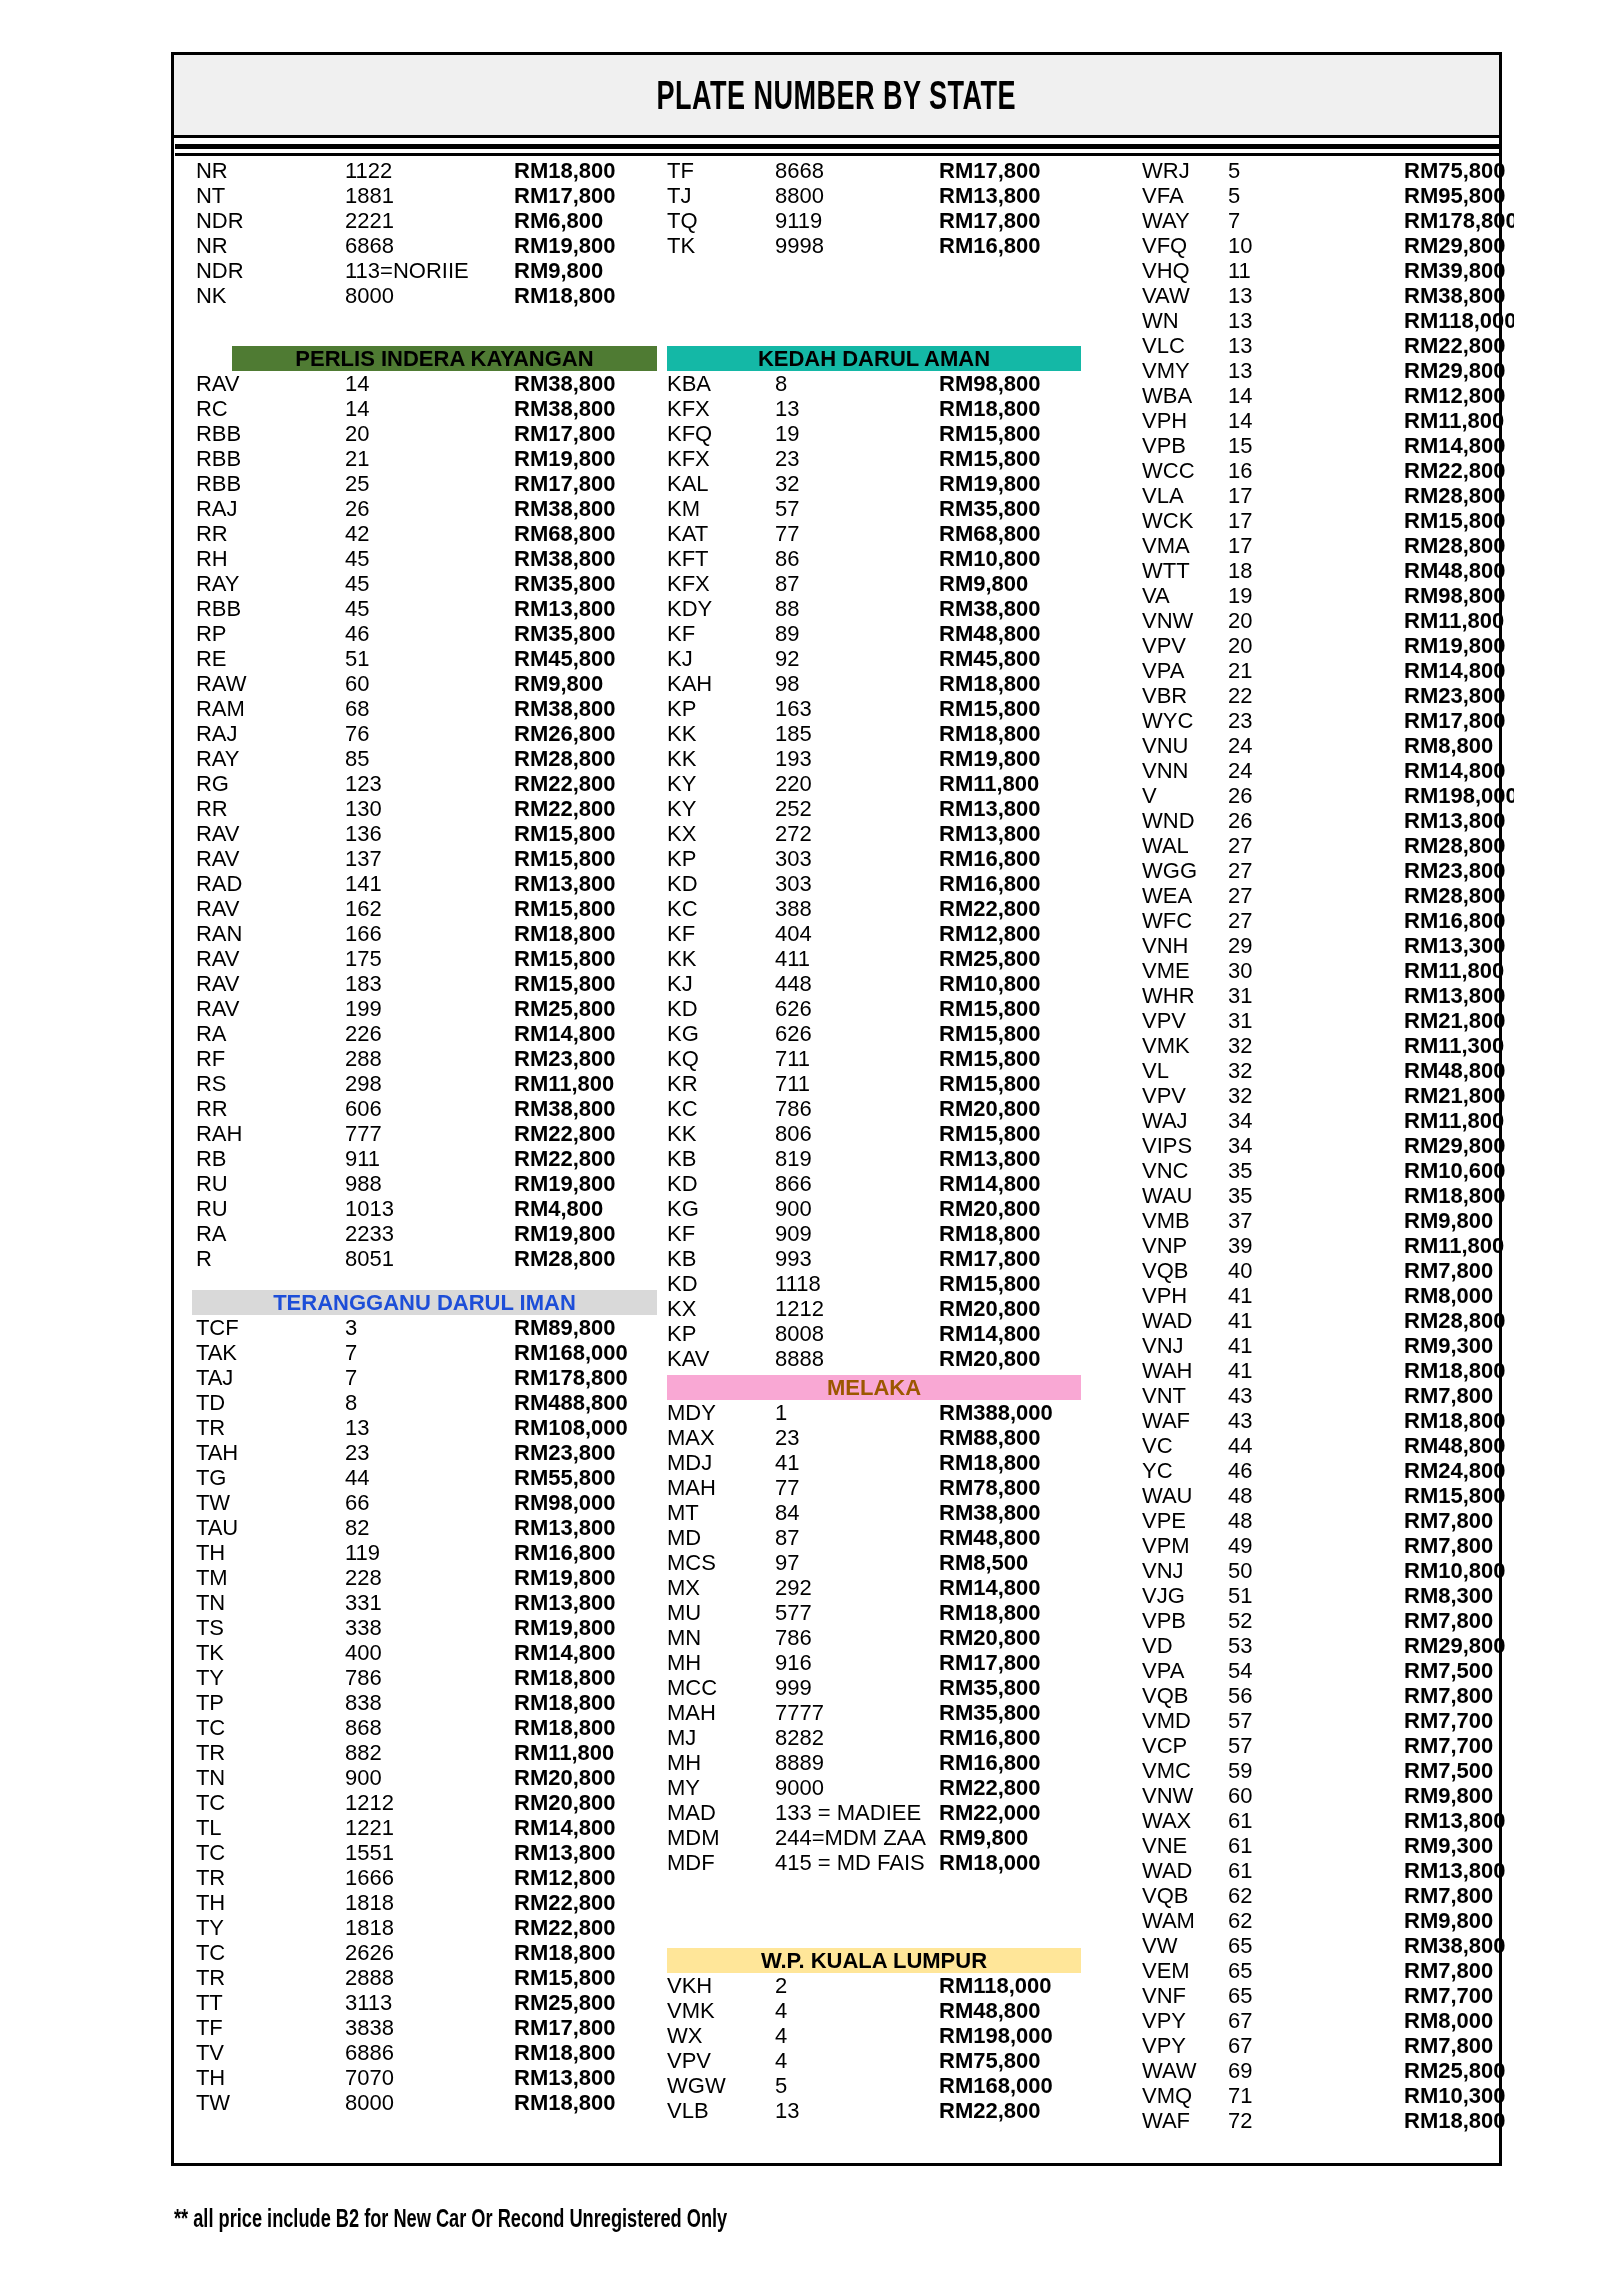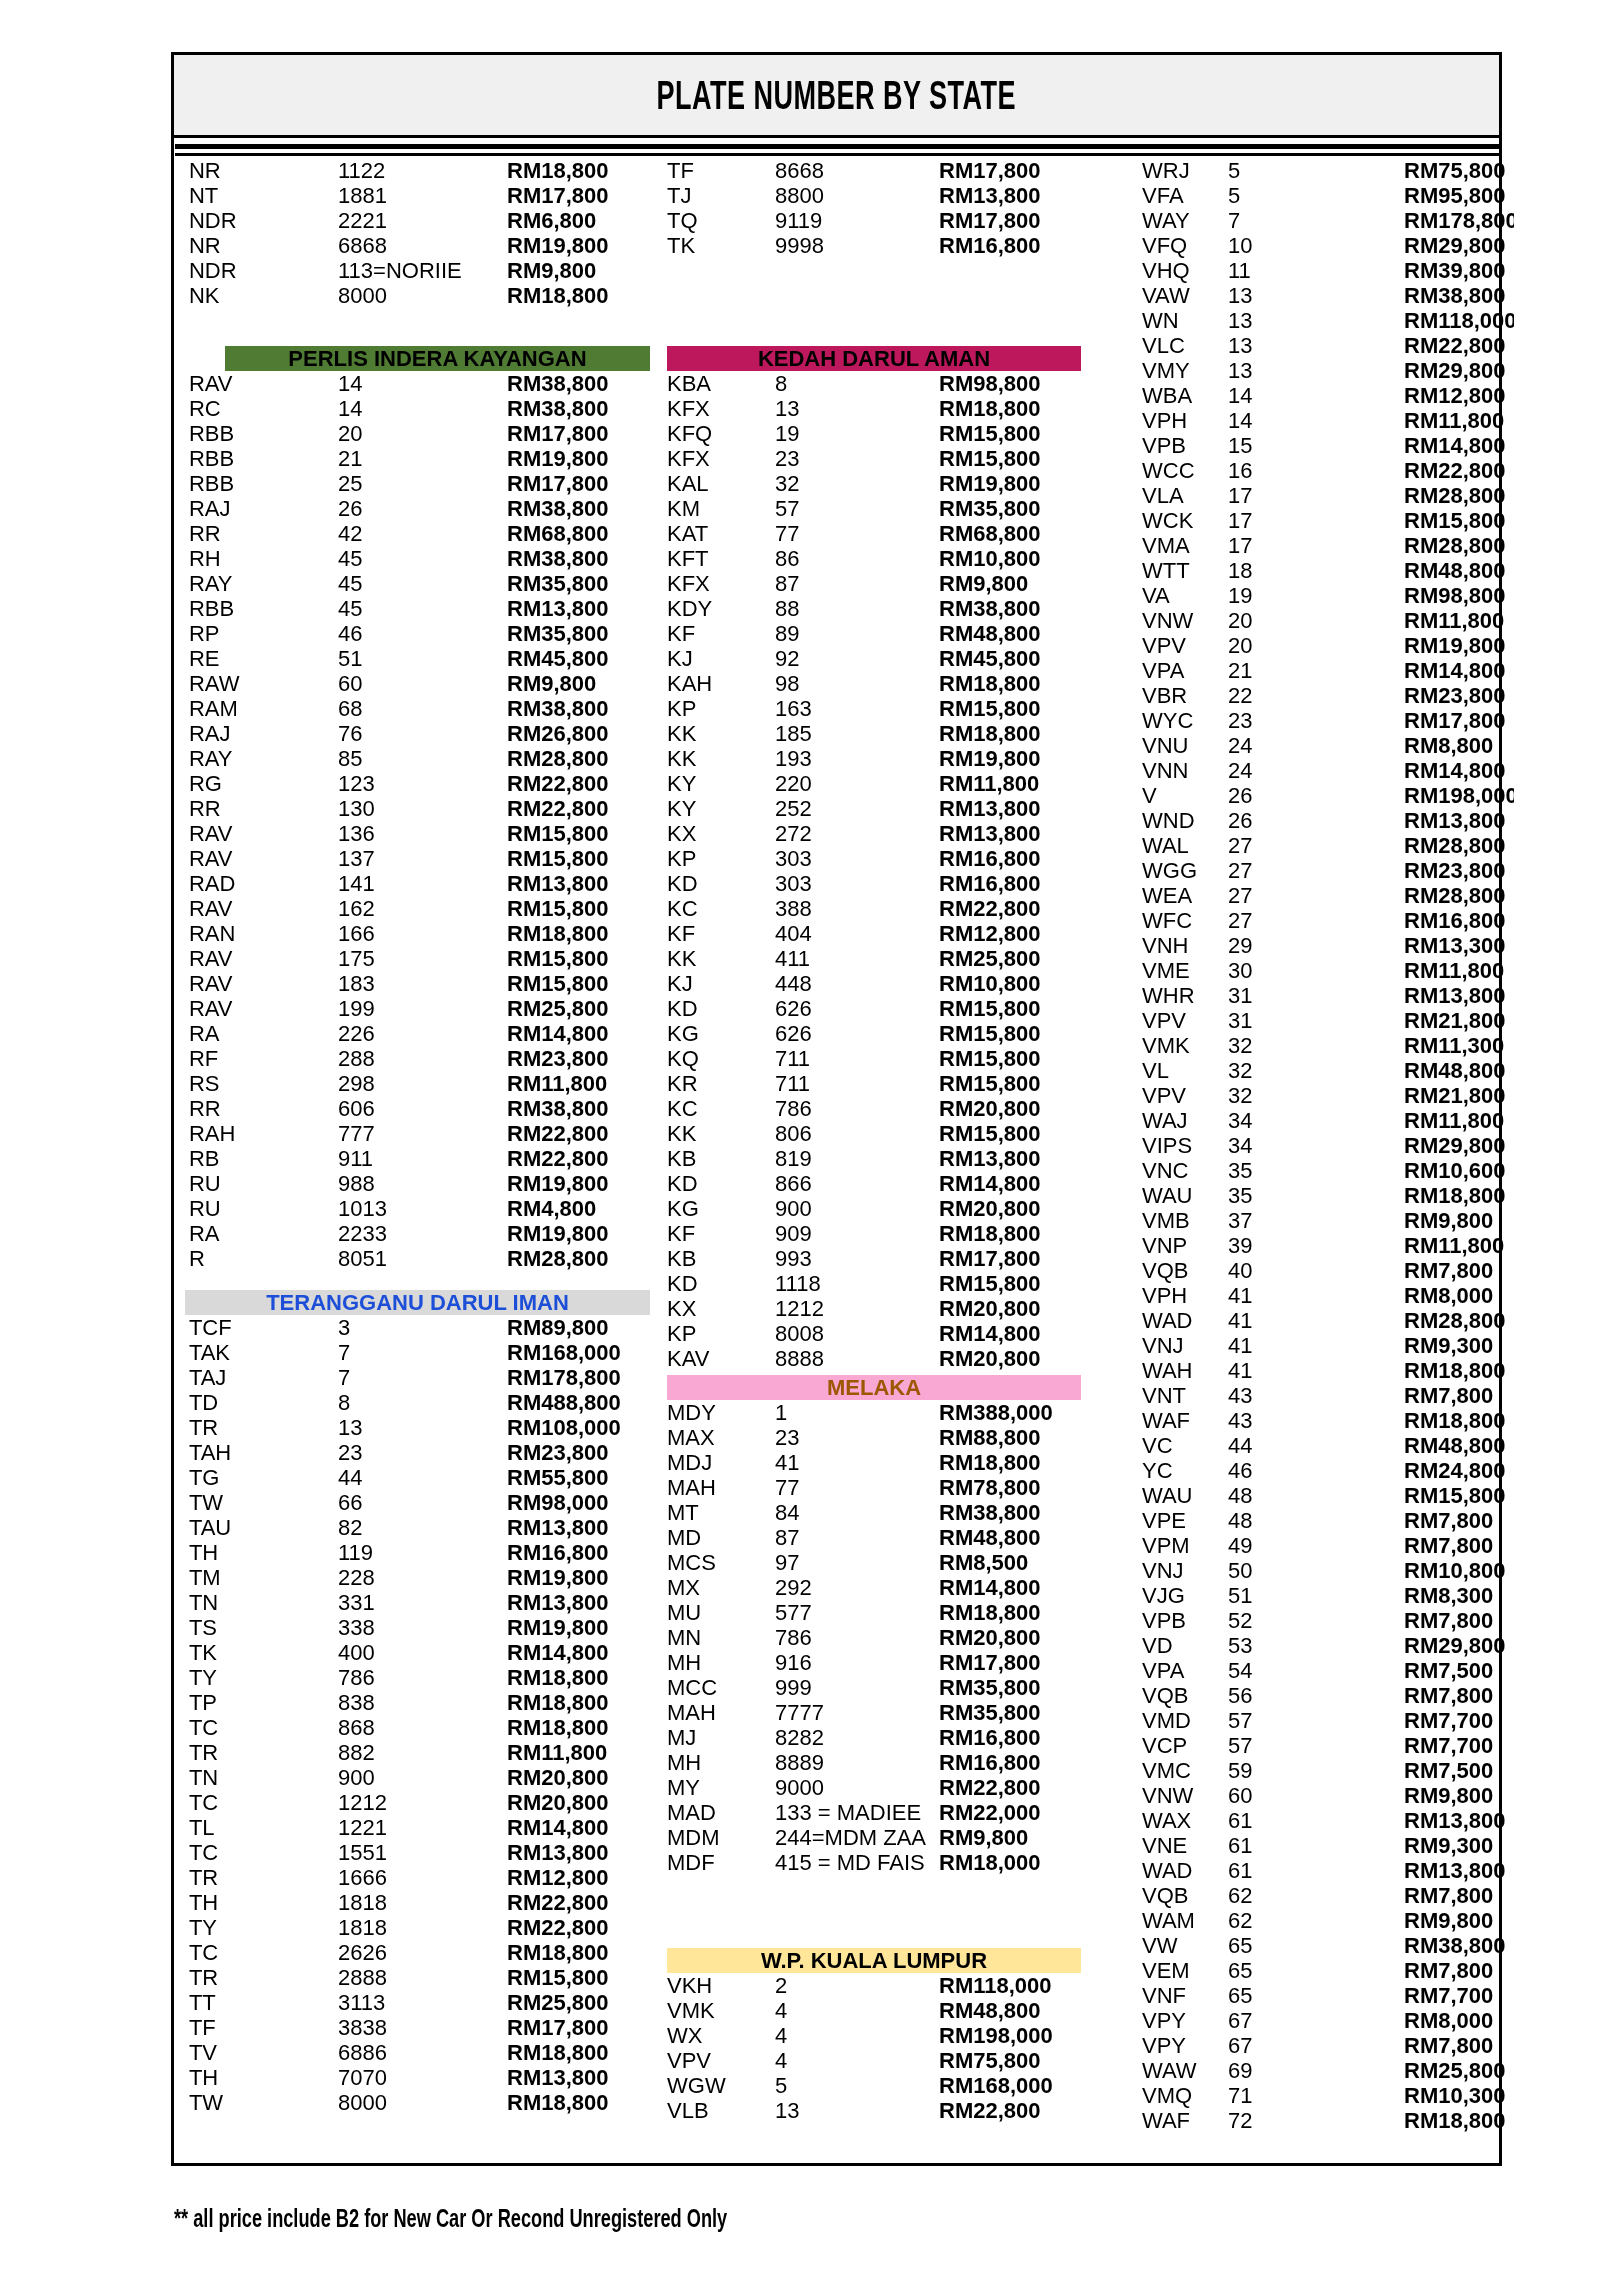--- a/index.html
+++ b/index.html
@@ -6,21 +6,21 @@
   body{width:1623px;height:2295px;font-family:"Liberation Sans",sans-serif;color:#000;}
   #page{position:relative;width:1514px;height:2295px;background:#ffffff;overflow:hidden;}
   .abs{position:absolute;}
   #outer-border{left:171px;top:52px;width:1331px;height:2114px;border:3.3px solid #000;box-sizing:border-box;background:#ffffff;}
   #title-box{left:171px;top:52px;width:1331px;height:86px;border:3.3px solid #000;box-sizing:border-box;background:#f0f0f0;display:flex;align-items:center;justify-content:center;}
   #title-text{font-weight:bold;font-size:41px;letter-spacing:0.7px;transform:scaleX(0.66);white-space:nowrap;}
   .rule{left:175px;width:1324px;background:#000;}
   #rule-a{top:144px;height:4.6px;}
   #rule-b{top:153px;height:3.3px;}
   .col{position:absolute;top:158px;}
-  #column-left{left:185px;width:465px;}
+  #column-left{left:192px;width:465px;}
   #column-mid{left:667px;width:414px;}
   #column-right{left:1142px;width:400px;}
   .row{position:relative;height:25px;font-size:22px;line-height:25px;white-space:nowrap;}
   .cell{position:absolute;top:0;}
   .c-price{font-weight:bold;}
   #column-left .c-plate{left:3.9px;}  #column-left .c-num{left:153px;}  #column-left .c-price{left:322px;}
   #column-mid .c-plate{left:0px;}   #column-mid .c-num{left:108px;}   #column-mid .c-price{left:272px;}
   #column-right .c-plate{left:0px;} #column-right .c-num{left:86px;} #column-right .c-price{left:262px;}
   .sec{height:25px;font-size:22px;line-height:25.5px;font-weight:bold;text-align:center;white-space:nowrap;}
   .gap{width:100%;}
@@ -428,21 +428,21 @@
         <span class="cell c-plate">TQ</span>
         <span class="cell c-num">9119</span>
         <span class="cell c-price">RM17,800</span>
       </div>
       <div class="row">
         <span class="cell c-plate">TK</span>
         <span class="cell c-num">9998</span>
         <span class="cell c-price">RM16,800</span>
       </div>
       <div class="gap" style="height: 88px;"></div>
-      <div class="sec" style="background: #be185d; color: rgb(0, 0, 0);">KEDAH DARUL AMAN</div>
+      <div class="sec" style="background: #14b8a6; color: rgb(0, 0, 0);">KEDAH DARUL AMAN</div>
       <div class="row">
         <span class="cell c-plate">KBA</span>
         <span class="cell c-num">8</span>
         <span class="cell c-price">RM98,800</span>
       </div>
       <div class="row">
         <span class="cell c-plate">KFX</span>
         <span class="cell c-num">13</span>
         <span class="cell c-price">RM18,800</span>
       </div>

